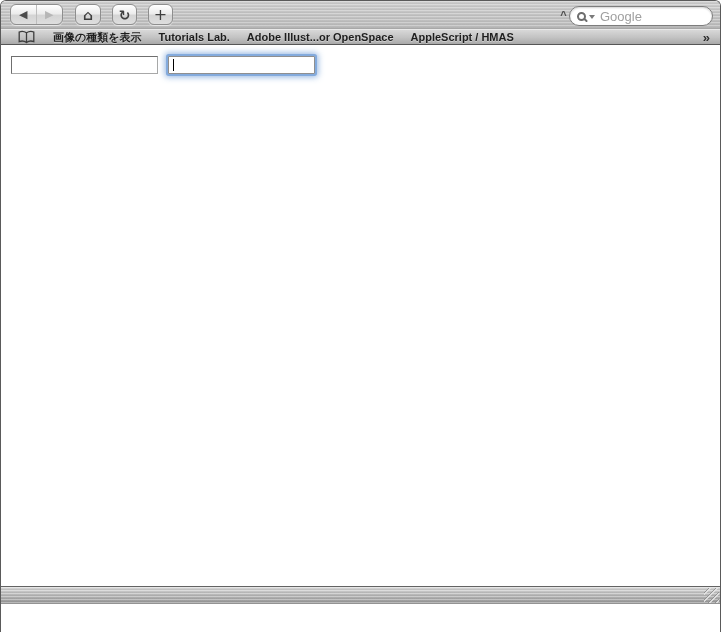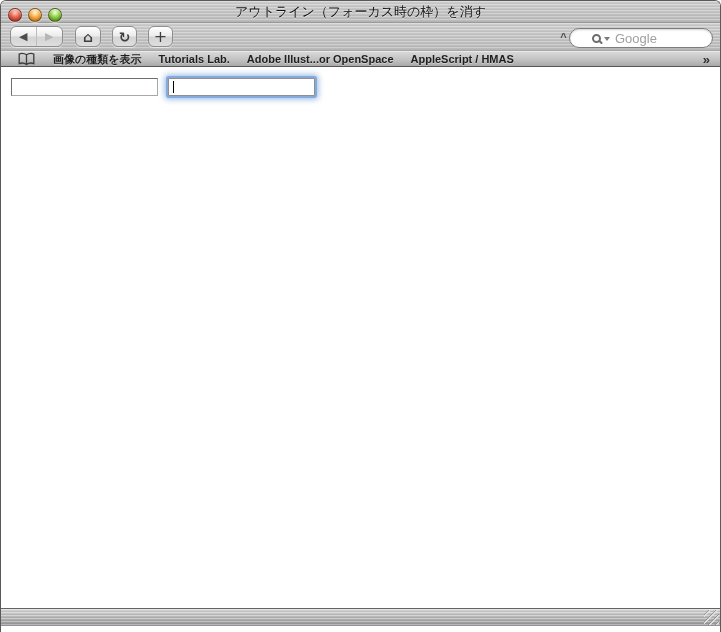--- a/index.html
+++ b/index.html
@@ -77,21 +77,21 @@
     font-size:13px; color:#000; font-family:"Liberation Sans","DejaVu Sans",sans-serif;
     height:18px; padding:0;
   }
   .snapback-caret {
     position:absolute; left:558px; top:6px; width:9px; height:16px;
     font-size:11px; font-weight:bold; color:#4f4f4f; text-align:center; line-height:16px;
   }
   .searchfield {
     position:absolute; left:568px; top:5px; width:144px; height:20px;
     background:#fff; border:1px solid #7d7d7d; border-radius:10px;
-    display:flex; align-items:center; padding-left:22px;
+    display:flex; align-items:center; padding-left:7px;
     box-shadow:inset 0 1px 2px rgba(0,0,0,.18);
   }
   .mag { position:relative; width:9px; height:9px; border:2px solid #6e6e6e;
     border-radius:50%; flex:0 0 auto; }
   .mag::after { content:""; position:absolute; width:5px; height:2px; background:#6e6e6e;
     transform:rotate(45deg); right:-4px; bottom:-2px; border-radius:1px; }
   .mag-drop { width:0; height:0; border:3px solid transparent; border-top:4px solid #7a7a7a;
     margin:4px 0 0 3px; flex:0 0 auto; }
   .search-input {
     flex:1; border:none; outline:none; background:transparent;
@@ -148,26 +148,20 @@
     background:repeating-linear-gradient(135deg,
       transparent 0 3px, #8b8b8b 3px 4px, #e6e6e6 4px 5px);
     opacity:.85;
   }
 </style>
 </head>
 <body>
 
 <div class="window">
 
-  <div class="titlebar metal">
-    <span class="light close"></span>
-    <span class="light minimize"></span>
-    <span class="light zoom"></span>
-    <div class="title">アウトライン（フォーカス時の枠）を消す</div>
-  </div>
 
   <div class="toolbar metal">
     <div class="tb-btn navcapsule">
       <div class="navhalf back">
         <span>◀</span>
       </div>
       <div class="navhalf fwd">
         <span>▶</span>
       </div>
     </div>

